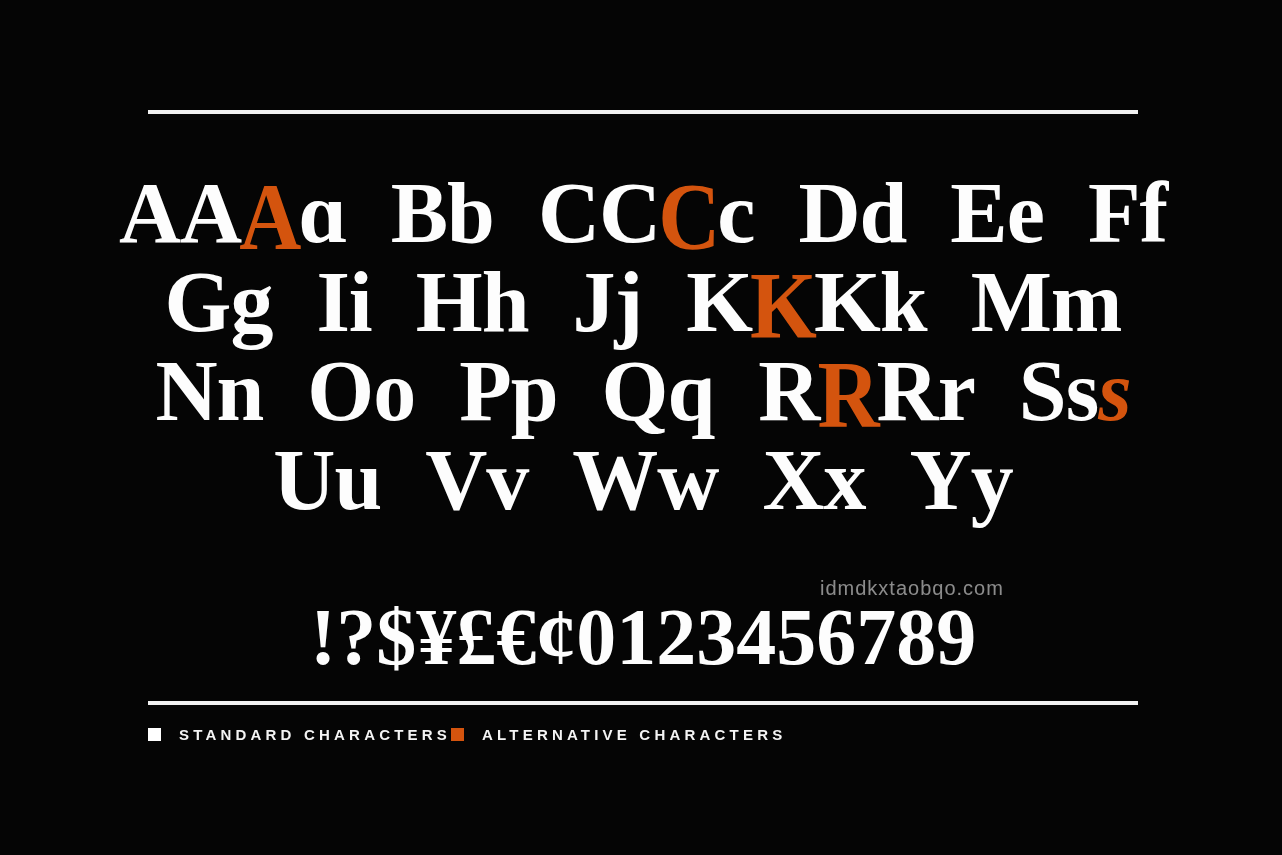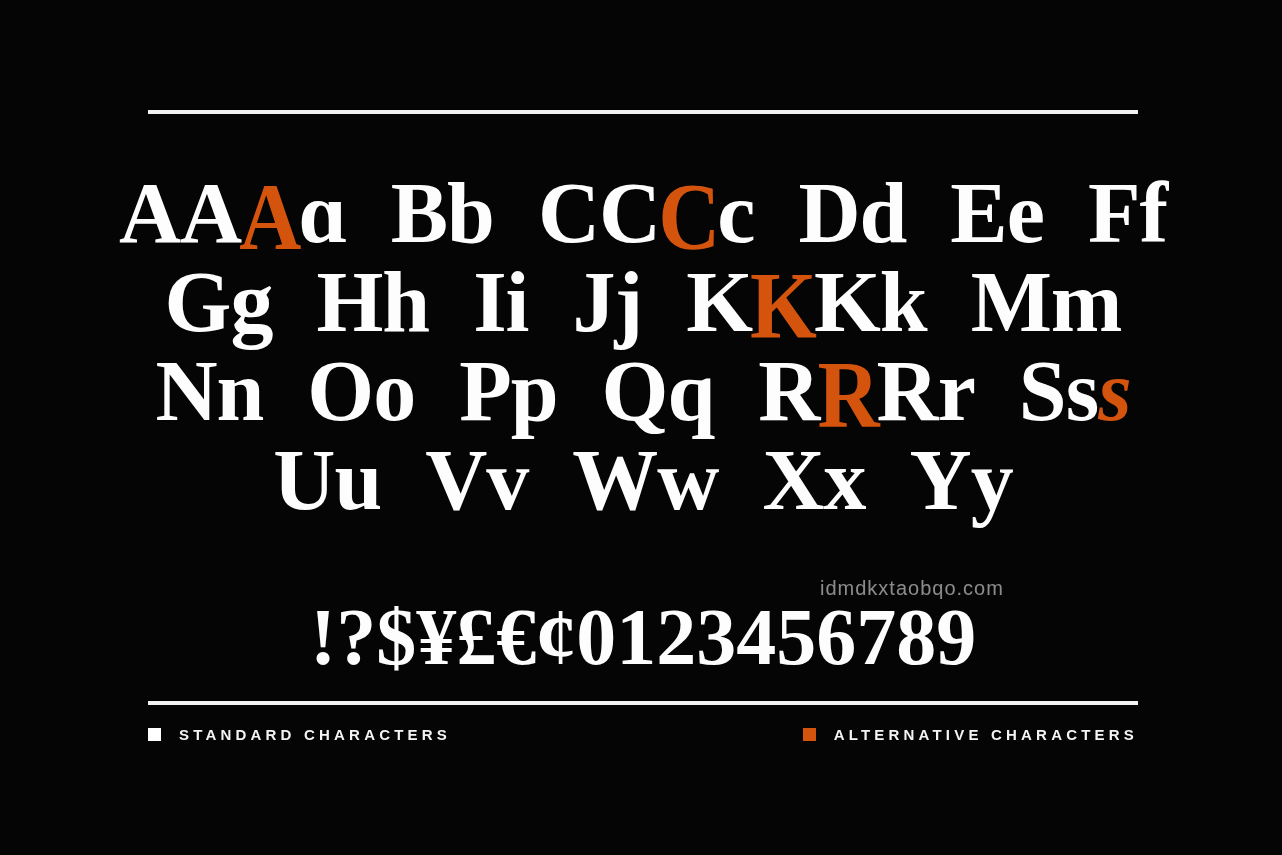--- a/index.html
+++ b/index.html
@@ -114,21 +114,20 @@
     white-space: nowrap;
   }
 
   
   .legend {
     position: absolute;
     left: 148px;
     top: 726px;
     width: 990px;
     display: flex;
-    justify-content: space-between;
     align-items: center;
   }
   .legend-item {
     display: flex;
     align-items: center;
   }
   .swatch {
     width: 13px;
     height: 13px;
     display: inline-block;
@@ -159,22 +158,22 @@
       <span class="cell">AA<span class="alt alt-cap">A</span><span>ɑ</span></span>
       <span class="cell">Bb</span>
       <span class="cell">CC<span class="alt alt-cap">C</span>c</span>
       <span class="cell">Dd</span>
       <span class="cell">Ee</span>
       <span class="cell">Ff</span>
     </div>
 
     <div class="glyph-row letters">
       <span class="cell">Gg</span>
+      <span class="cell">Ii</span>
       <span class="cell">Hh</span>
-      <span class="cell">Ii</span>
       <span class="cell">Jj</span>
       <span class="cell">K<span class="alt alt-cap">K</span>Kk</span>
       <span class="cell">Mm</span>
     </div>
 
     <div class="glyph-row letters">
       <span class="cell">Nn</span>
       <span class="cell">Oo</span>
       <span class="cell">Pp</span>
       <span class="cell">Qq</span>

